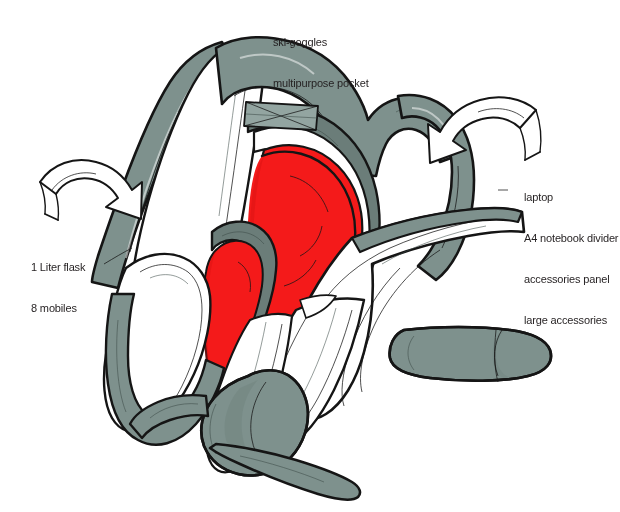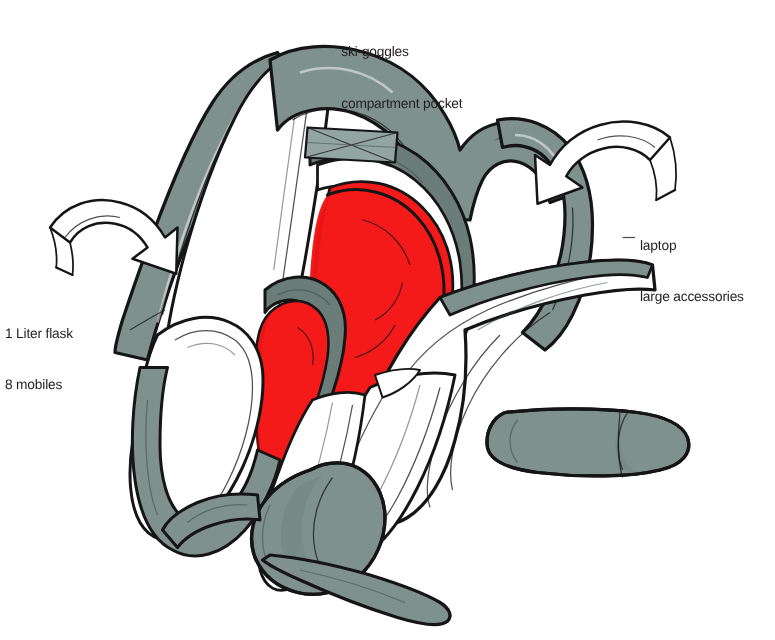--- a/index.html
+++ b/index.html
@@ -14,22 +14,22 @@
     position:absolute;
     font-family:"Liberation Sans","DejaVu Sans",sans-serif;
     font-size:11px;
     line-height:13.6px;
     color:#231f20;
     white-space:pre;
     letter-spacing:-0.15px;
     -webkit-font-smoothing:antialiased;
   }
   #anno-top{left:273px;top:9px;}
-  #anno-right{left:512px;top:164px;}
-  #anno-left{left:4px;top:234px;}
+  #anno-right{left:524px;top:164px;}
+  #anno-left{left:31px;top:234px;}
   .anno span{display:block;}
 </style>
 </head>
 <body>
 
 <div id="stage">
 
   <svg id="art" viewBox="0 0 620 512" xmlns="http://www.w3.org/2000/svg">
 
     <defs>
@@ -293,25 +293,27 @@
       <path class="nf ink" stroke-width="1.8" d="M540 152 L 525 160"></path>
     </g>
 
     <path class="hair" opacity=".5" d="M498 190 L 508 190"></path>
     <path class="hair" opacity=".4" d="M104 264 C 114 258 124 252 132 248"></path>
 
   </svg>
 
   <div class="anno" id="anno-top">
     <span>ski-goggles</span>
-    <span>compartment pocket</span>
+    <span>multipurpose pocket</span>
   </div>
 
   <div class="anno" id="anno-right">
     <span>laptop</span>
+    <span>A4 notebook divider</span>
+    <span>accessories panel</span>
     <span>large accessories</span>
   </div>
 
   <div class="anno" id="anno-left">
     <span>1 Liter flask</span>
     <span>8 mobiles</span>
   </div>
 
 </div>
 

